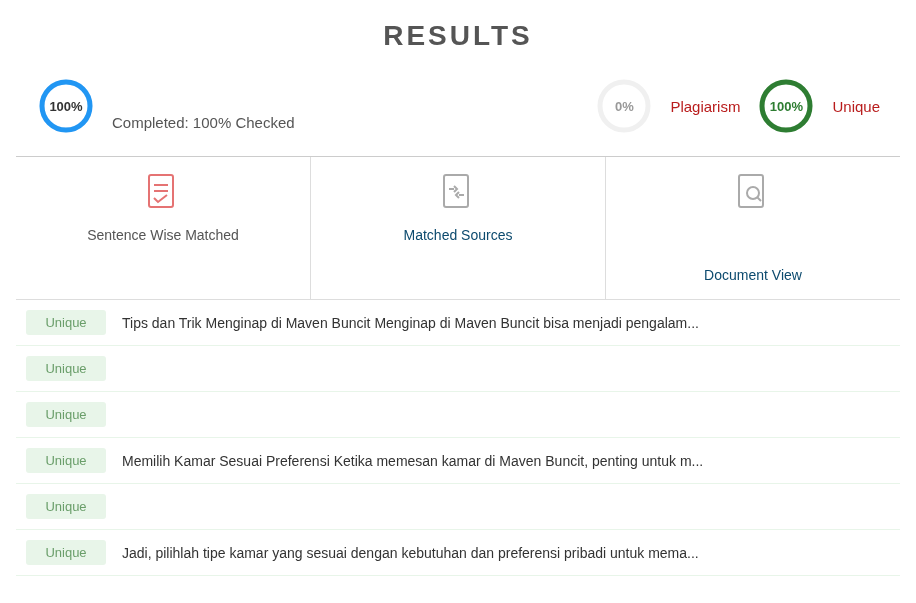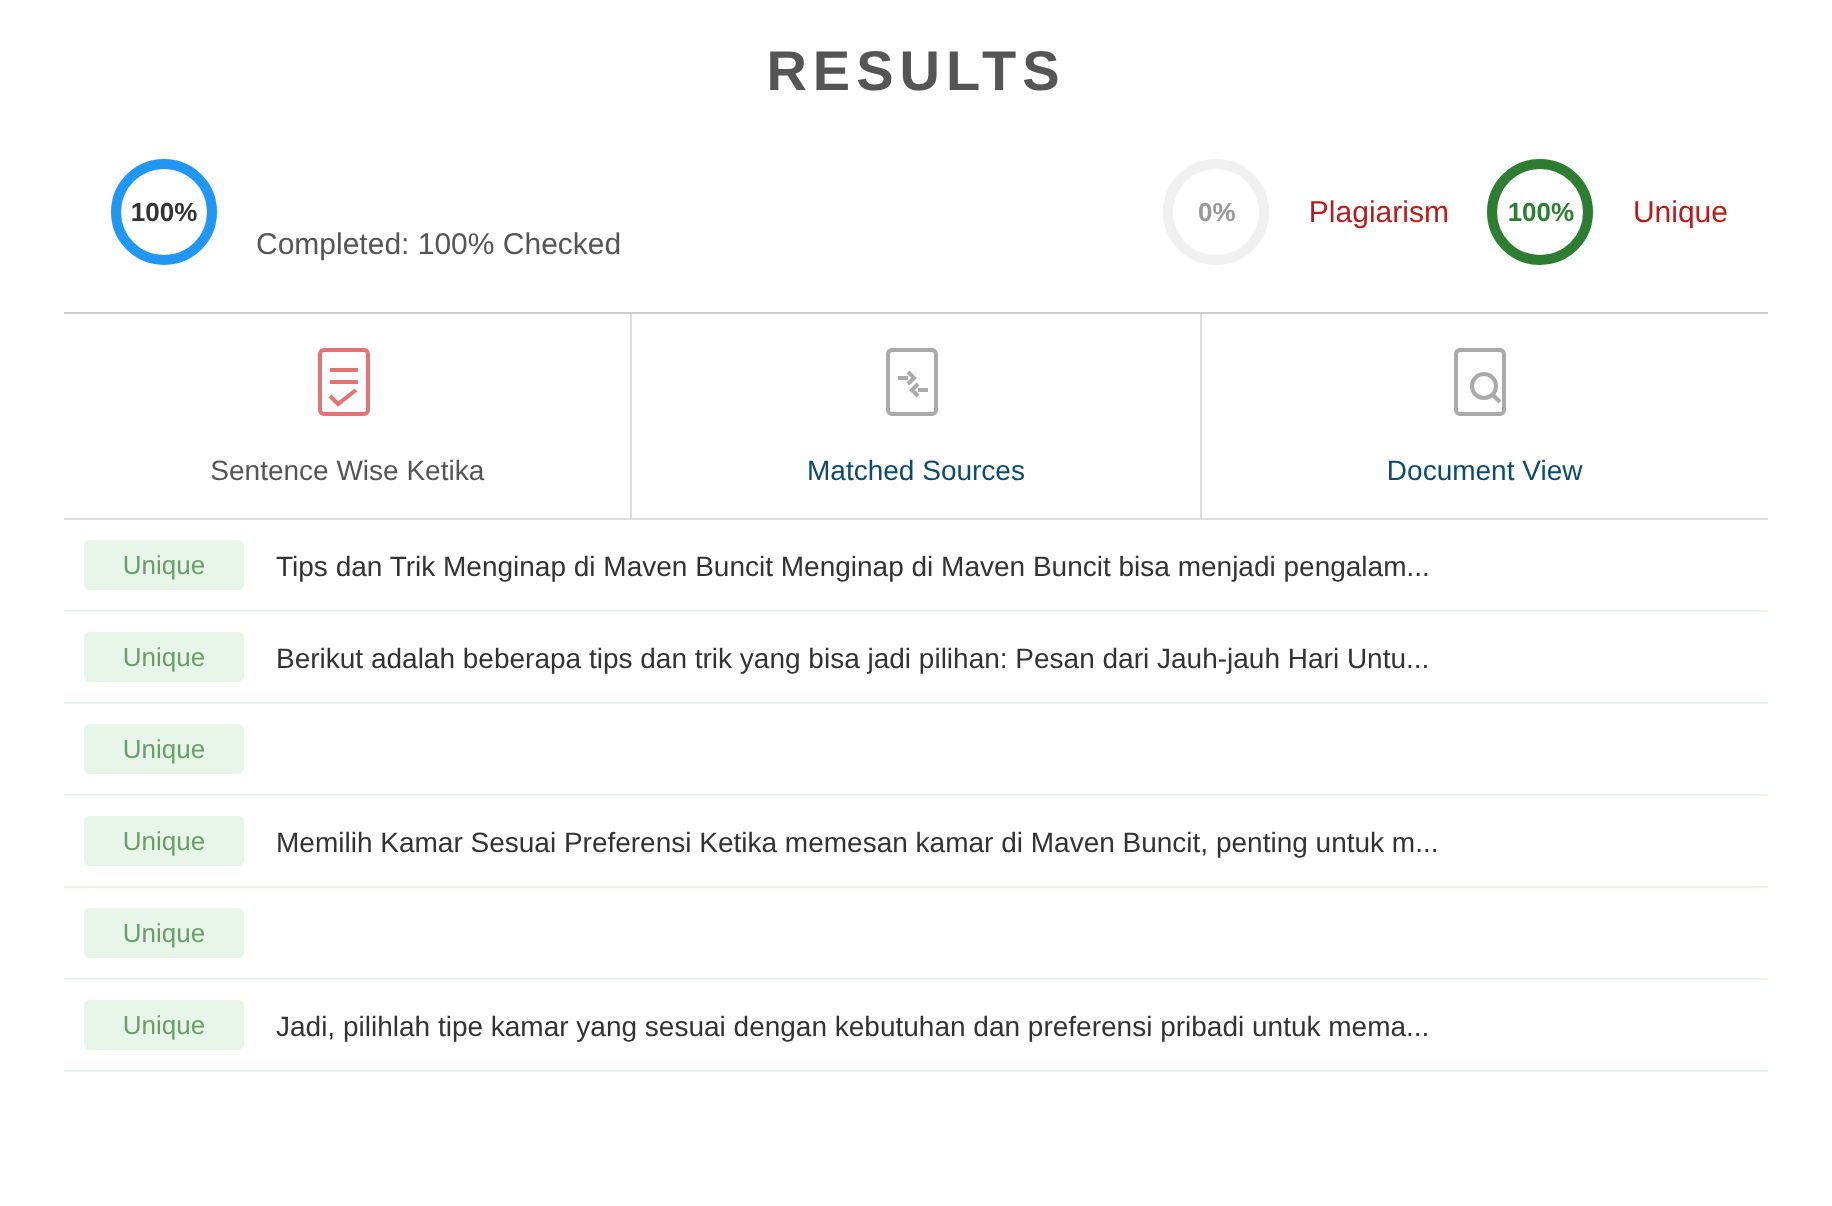--- a/index.html
+++ b/index.html
@@ -4,21 +4,21 @@
   <style>
     * { box-sizing: border-box; margin: 0; padding: 0; }
     body {
       font-family: Arial, sans-serif;
       background: #fff;
       color: #333;
     }
     .page-wrapper {
       max-width: 916px;
       margin: 0 auto;
-      padding: 20px 32px;
+      padding: 20px 16px;
     }
     .results-title {
       text-align: center;
       font-size: 28px;
       font-weight: bold;
       letter-spacing: 3px;
       color: #555;
       margin-bottom: 24px;
     }
     .stats-row {
@@ -73,20 +73,21 @@
       flex: 1;
       display: flex;
       flex-direction: column;
       align-items: center;
       padding: 16px 10px;
       cursor: pointer;
       border-right: 1px solid #ddd;
     }
     .tab-item:last-child {
       border-right: none;
+      gap: 40px;
     }
     .tab-icon {
       font-size: 32px;
       margin-bottom: 6px;
     }
     .tab-label {
       font-size: 14px;
     }
     .tab-label.active {
       color: #0c4a6e;
@@ -180,21 +181,21 @@
 
     <div class="tab-item">
       <span class="tab-icon">
         <svg width="36" height="40" viewBox="0 0 36 40" fill="none" xmlns="http://www.w3.org/2000/svg">
           <rect x="4" y="2" width="24" height="32" rx="2" stroke="#e57373" stroke-width="2" fill="white"></rect>
           <line x1="9" y1="12" x2="23" y2="12" stroke="#e57373" stroke-width="2"></line>
           <line x1="9" y1="18" x2="23" y2="18" stroke="#e57373" stroke-width="2"></line>
           <polyline points="9,25 13,29 22,22" stroke="#e57373" stroke-width="2" fill="none"></polyline>
         </svg>
       </span>
-      <span class="tab-label inactive">Sentence Wise Ketika</span>
+      <span class="tab-label inactive">Sentence Wise Matched</span>
     </div>
 
     <div class="tab-item">
       <span class="tab-icon">
         <svg width="36" height="40" viewBox="0 0 36 40" fill="none" xmlns="http://www.w3.org/2000/svg">
           <rect x="4" y="2" width="24" height="32" rx="2" stroke="#aaa" stroke-width="2" fill="white"></rect>
           <line x1="9" y1="16" x2="14" y2="16" stroke="#aaa" stroke-width="2"></line>
           <polyline points="14,13 17,16 14,19" stroke="#aaa" stroke-width="2" fill="none"></polyline>
           <line x1="19" y1="22" x2="24" y2="22" stroke="#aaa" stroke-width="2"></line>
           <polyline points="19,19 16,22 19,25" stroke="#aaa" stroke-width="2" fill="none"></polyline>
@@ -215,21 +216,20 @@
     </div>
   </div>
 
   <div class="results-list" id="results-container">
   <div class="result-row">
       <span class="badge">Unique</span>
       <span class="result-text">Tips dan Trik Menginap di Maven Buncit Menginap di Maven Buncit bisa menjadi pengalam...</span>
     </div>
       <div class="result-row">
       <span class="badge">Unique</span>
-      <span class="result-text">Berikut adalah beberapa tips dan trik yang bisa jadi pilihan: Pesan dari Jauh-jauh Hari Untu...</span>
     </div>
       <div class="result-row">
       <span class="badge">Unique</span>
     </div>
       <div class="result-row">
       <span class="badge">Unique</span>
       <span class="result-text">Memilih Kamar Sesuai Preferensi Ketika memesan kamar di Maven Buncit, penting untuk m...</span>
     </div>
       <div class="result-row">
       <span class="badge">Unique</span>

